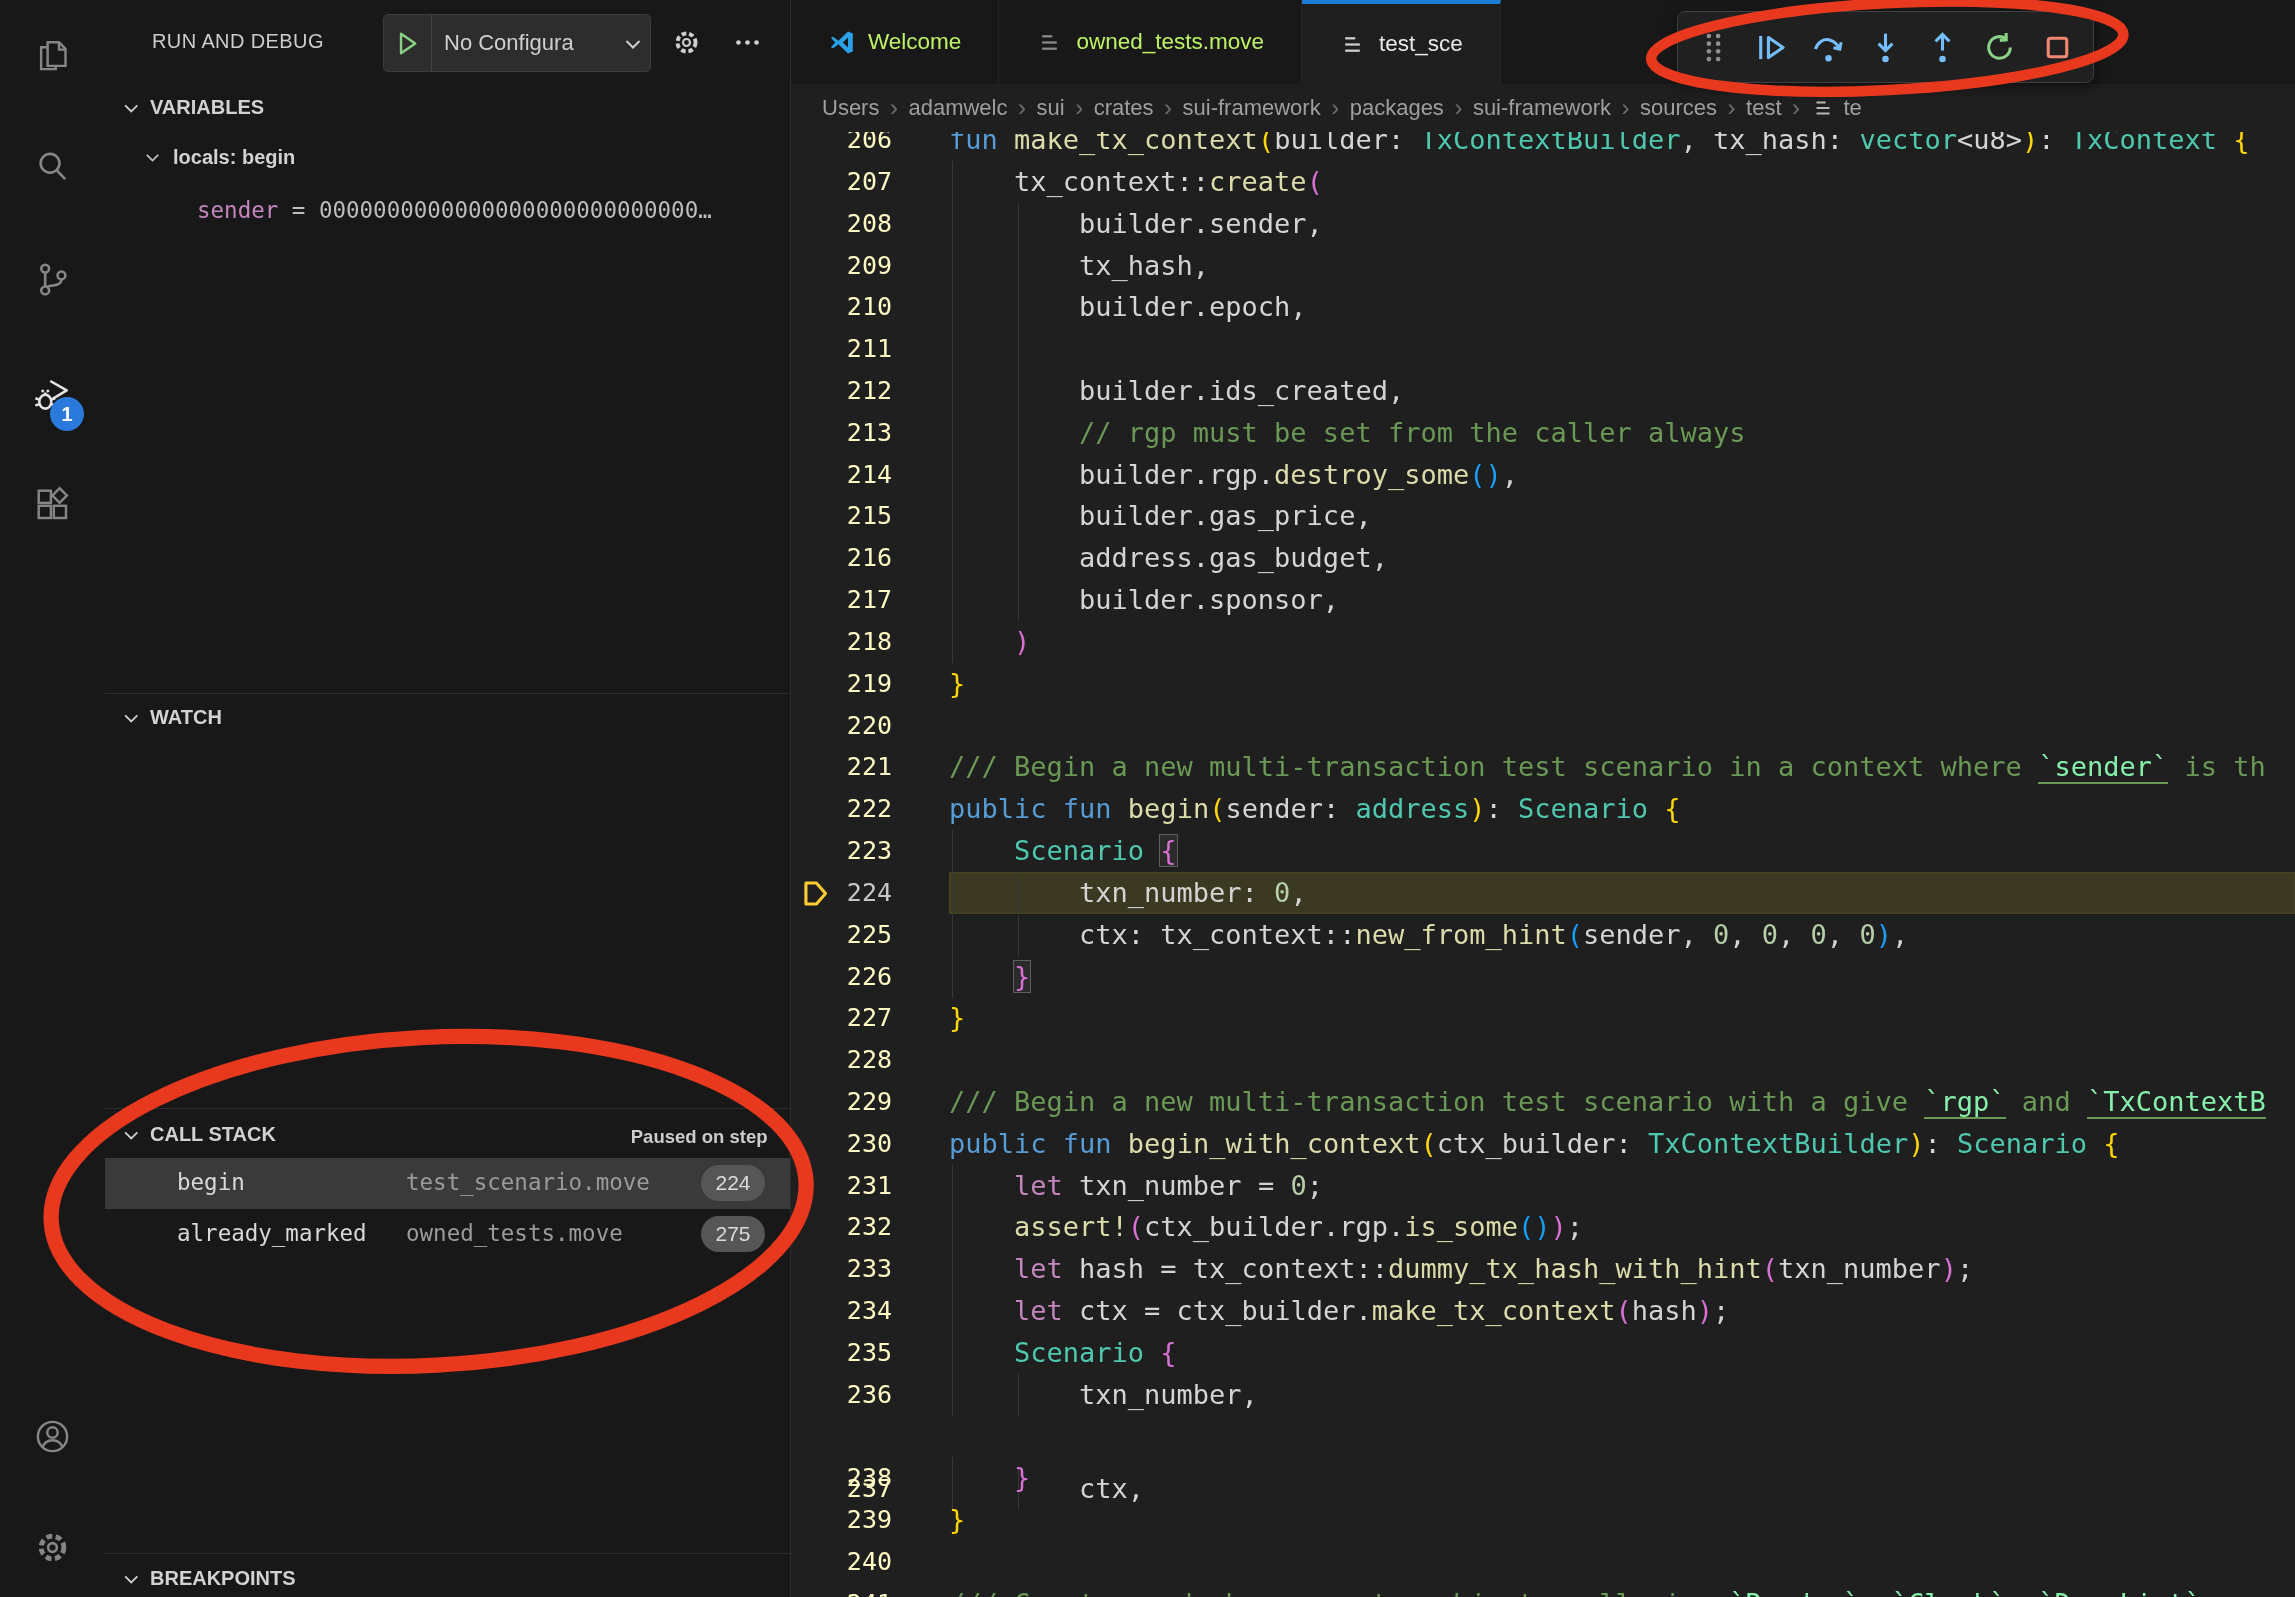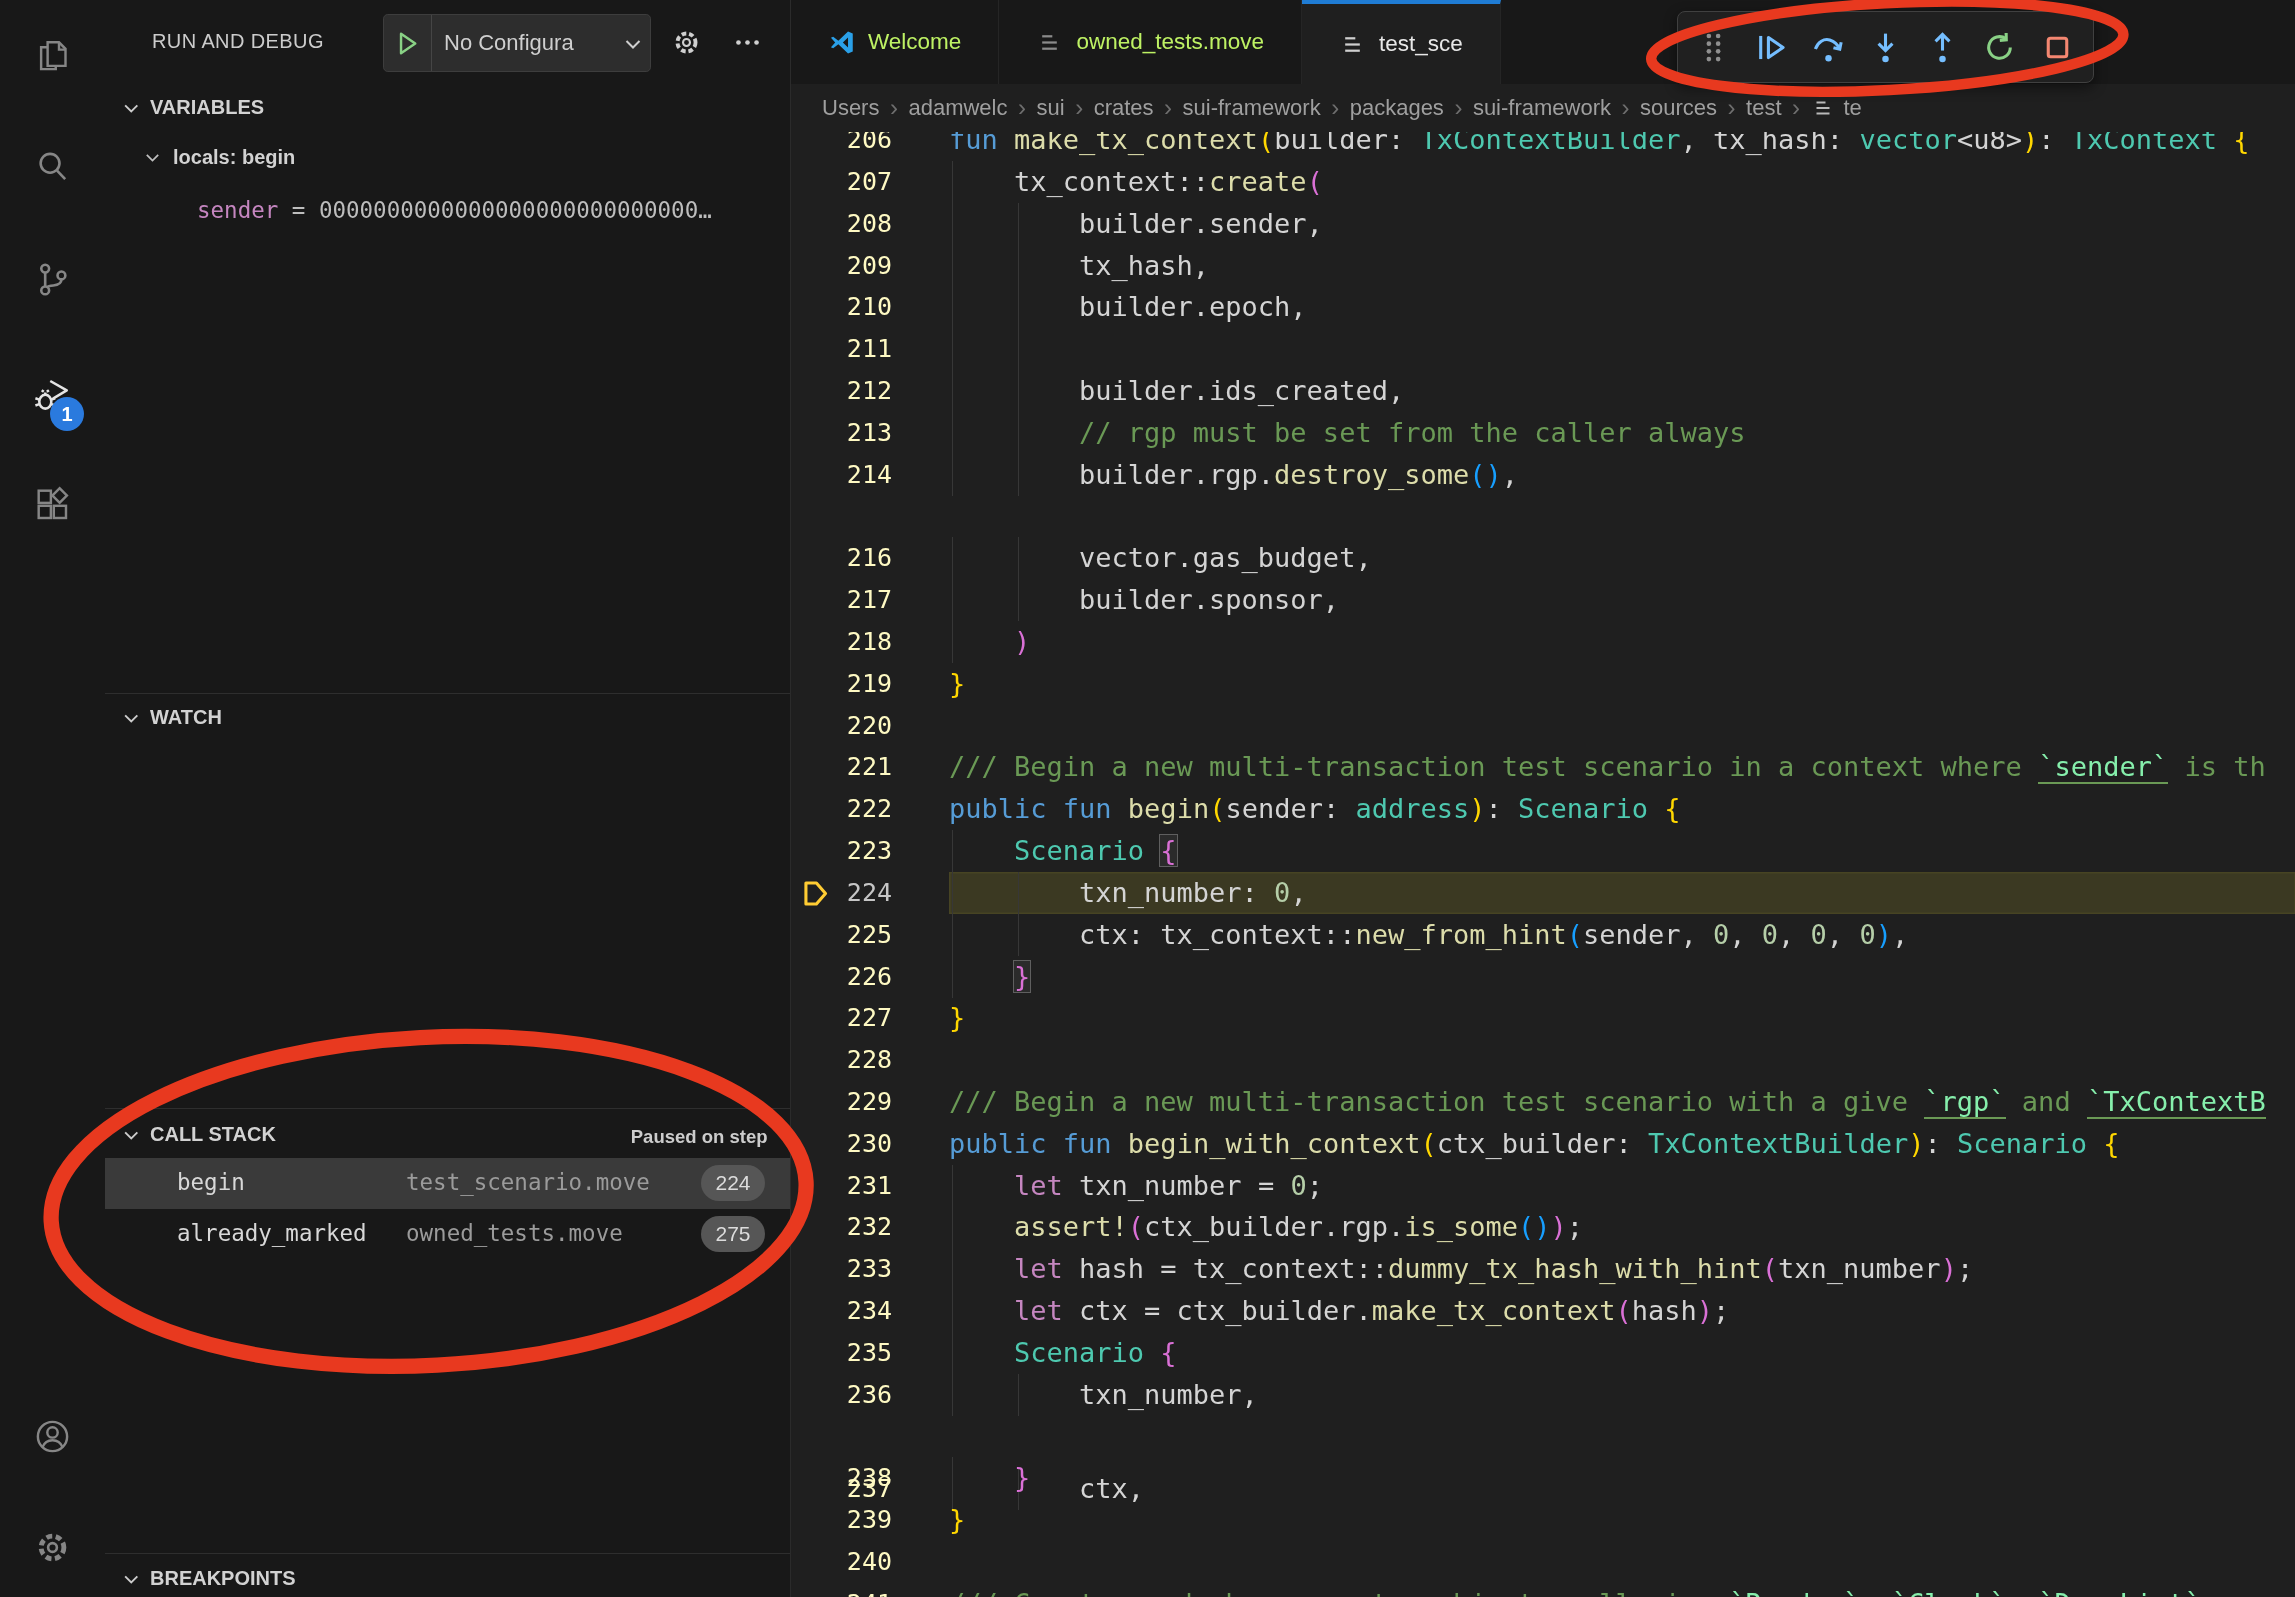--- a/index.html
+++ b/index.html
@@ -262,21 +262,22 @@
     <div id="code-lines">
         <div class="code-line" style="top: 119px;"><span class="ln">206</span><span class="code-text"><span class="tok-kw">fun</span><span class="tok-tx"> </span><span class="tok-fn">make_tx_context</span><span class="tok-by">(</span><span class="tok-tx">builder: </span><span class="tok-ty">TxContextBuilder</span><span class="tok-tx">, tx_hash: </span><span class="tok-ty">vector</span><span class="tok-tx">&lt;u8&gt;</span><span class="tok-by">)</span><span class="tok-tx">: </span><span class="tok-ty">TxContext</span><span class="tok-tx"> </span><span class="tok-by">{</span></span></div>
         <div class="code-line" style="top: 161px;"><span class="guide" style="left: 161px;"></span><span class="ln">207</span><span class="code-text"><span class="tok-tx">    tx_context::</span><span class="tok-fn">create</span><span class="tok-bm">(</span></span></div>
         <div class="code-line" style="top: 203px;"><span class="guide" style="left: 161px;"></span><span class="guide" style="left: 227px;"></span><span class="ln">208</span><span class="code-text"><span class="tok-tx">        builder.sender,</span></span></div>
         <div class="code-line" style="top: 245px;"><span class="guide" style="left: 161px;"></span><span class="guide" style="left: 227px;"></span><span class="ln">209</span><span class="code-text"><span class="tok-tx">        tx_hash,</span></span></div>
         <div class="code-line" style="top: 286px;"><span class="guide" style="left: 161px;"></span><span class="guide" style="left: 227px;"></span><span class="ln">210</span><span class="code-text"><span class="tok-tx">        builder.epoch,</span></span></div>
         <div class="code-line" style="top: 328px;"><span class="guide" style="left: 161px;"></span><span class="guide" style="left: 227px;"></span><span class="ln">211</span></div>
         <div class="code-line" style="top: 370px;"><span class="guide" style="left: 161px;"></span><span class="guide" style="left: 227px;"></span><span class="ln">212</span><span class="code-text"><span class="tok-tx">        builder.ids_created,</span></span></div>
         <div class="code-line" style="top: 412px;"><span class="guide" style="left: 161px;"></span><span class="guide" style="left: 227px;"></span><span class="ln">213</span><span class="code-text"><span class="tok-cm">        // rgp must be set from the caller always</span></span></div>
         <div class="code-line" style="top: 454px;"><span class="guide" style="left: 161px;"></span><span class="guide" style="left: 227px;"></span><span class="ln">214</span><span class="code-text"><span class="tok-tx">        builder.rgp.</span><span class="tok-fn">destroy_some</span><span class="tok-bb">()</span><span class="tok-tx">,</span></span></div>
-        <div class="code-line" style="top: 537px;"><span class="guide" style="left: 161px;"></span><span class="guide" style="left: 227px;"></span><span class="ln">216</span><span class="code-text"><span class="tok-tx">        vector.gas_budget,</span></span></div>
+        <div class="code-line" style="top: 495px;"><span class="guide" style="left: 161px;"></span><span class="guide" style="left: 227px;"></span><span class="ln">215</span><span class="code-text"><span class="tok-tx">        builder.gas_price,</span></span></div>
+        <div class="code-line" style="top: 537px;"><span class="guide" style="left: 161px;"></span><span class="guide" style="left: 227px;"></span><span class="ln">216</span><span class="code-text"><span class="tok-tx">        address.gas_budget,</span></span></div>
         <div class="code-line" style="top: 579px;"><span class="guide" style="left: 161px;"></span><span class="guide" style="left: 227px;"></span><span class="ln">217</span><span class="code-text"><span class="tok-tx">        builder.sponsor,</span></span></div>
         <div class="code-line" style="top: 621px;"><span class="guide" style="left: 161px;"></span><span class="ln">218</span><span class="code-text"><span class="tok-tx">    </span><span class="tok-bm">)</span></span></div>
         <div class="code-line" style="top: 663px;"><span class="ln">219</span><span class="code-text"><span class="tok-by">}</span></span></div>
         <div class="code-line" style="top: 705px;"><span class="ln">220</span><span class="code-text"></span></div>
         <div class="code-line" style="top: 746px;"><span class="ln">221</span><span class="code-text"><span class="tok-cm">/// Begin a new multi-transaction test scenario in a context where </span><span class="tok-cmu">`sender`</span><span class="tok-cm"> is th</span></span></div>
         <div class="code-line" style="top: 788px;"><span class="ln">222</span><span class="code-text"><span class="tok-kw">public</span><span class="tok-tx"> </span><span class="tok-kw">fun</span><span class="tok-tx"> </span><span class="tok-fn">begin</span><span class="tok-by">(</span><span class="tok-tx">sender: </span><span class="tok-ty">address</span><span class="tok-by">)</span><span class="tok-tx">: </span><span class="tok-ty">Scenario</span><span class="tok-tx"> </span><span class="tok-by">{</span></span></div>
         <div class="code-line" style="top: 830px;"><span class="guide" style="left: 161px;"></span><span class="ln">223</span><span class="code-text"><span class="tok-tx">    </span><span class="tok-ty">Scenario</span><span class="tok-tx"> </span><span class="tok-bmx">{</span></span></div>
         <div class="code-line hl" style="top: 872px;"><div class="hl-bar"></div><span class="guide" style="left: 161px;"></span><span class="guide" style="left: 227px;"></span><span class="ln">224</span><span class="mk"><svg viewBox="0 0 30 34" fill="none" stroke="#ffcc33" stroke-width="3.4" stroke-linejoin="round">
               <path d="M4.5 5.5h11.5L26 17 16 28.5H4.5z"></path>
             </svg></span><span class="code-text"><span class="tok-tx">        txn_number: </span><span class="tok-num">0</span><span class="tok-tx">,</span></span></div>

